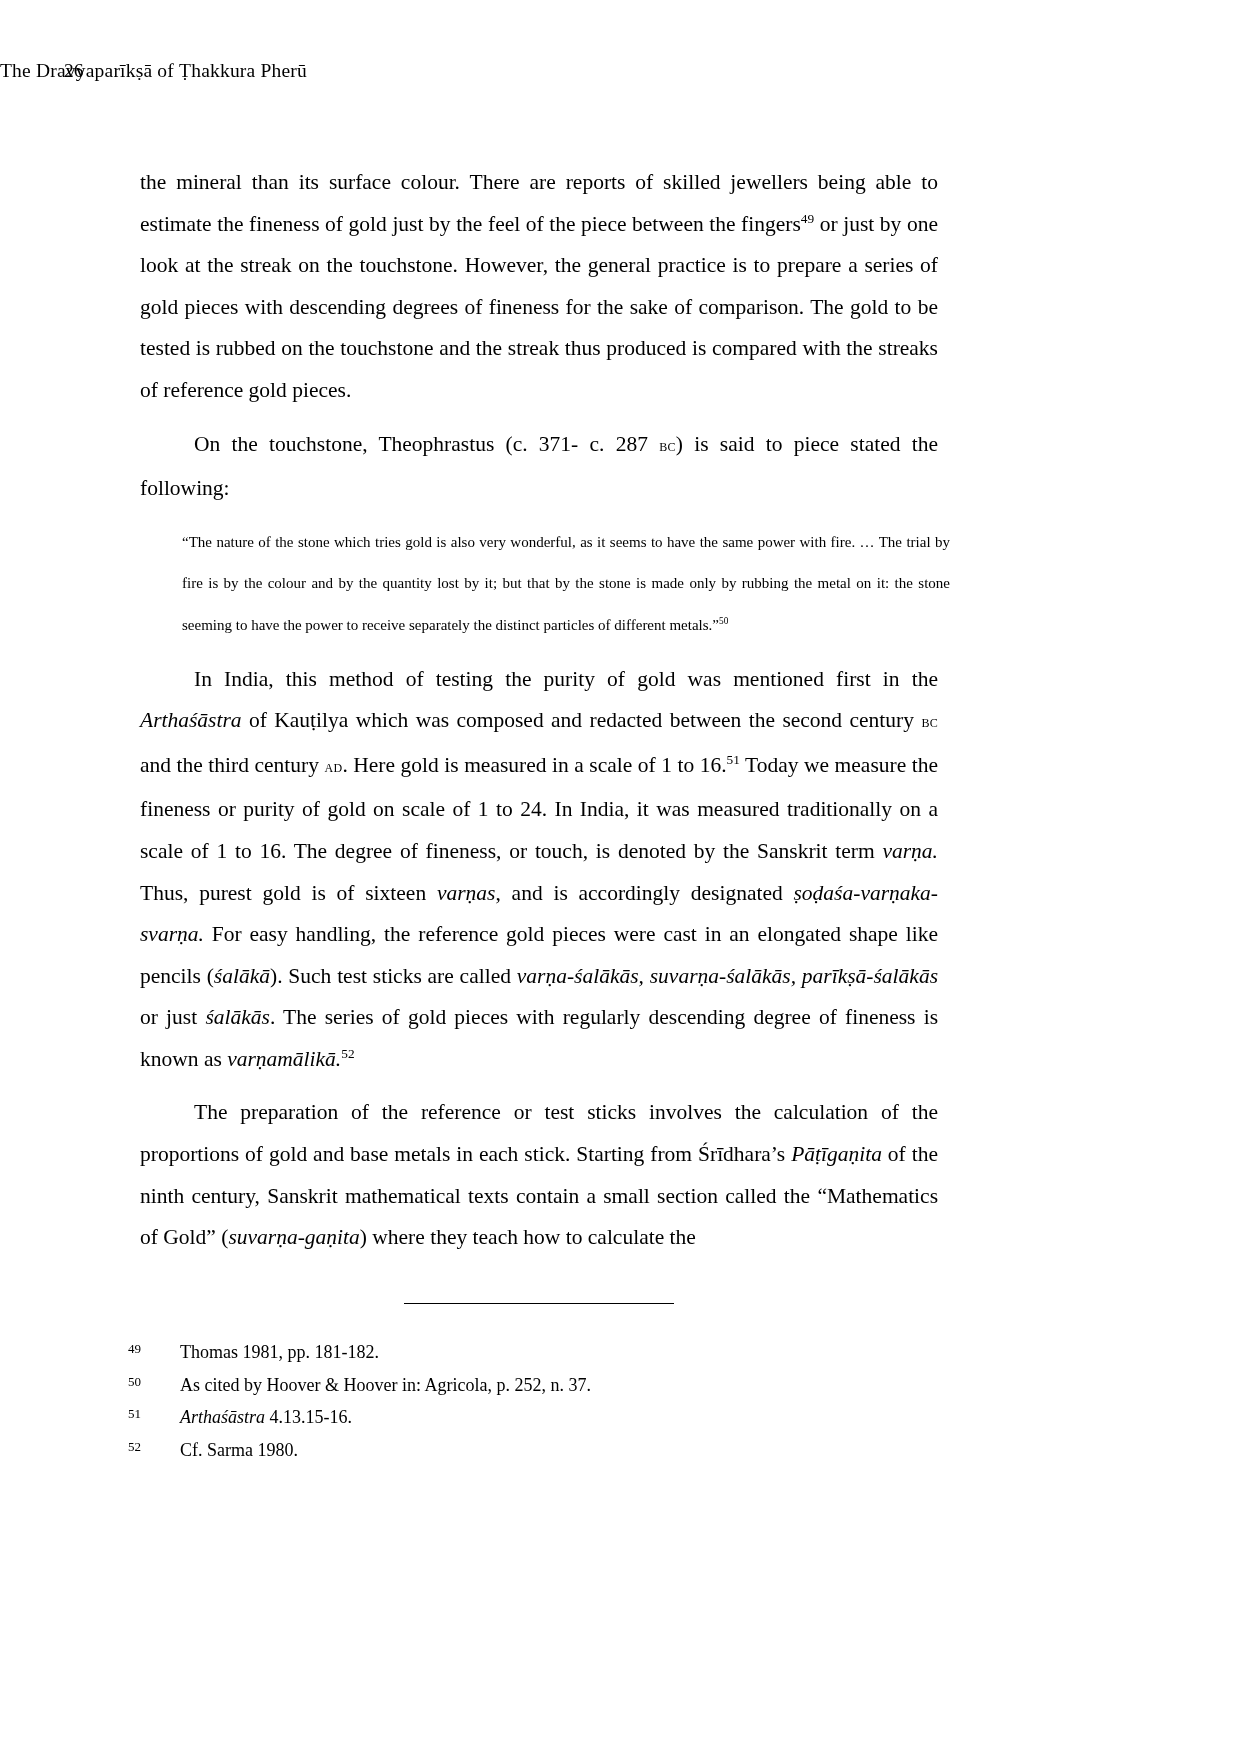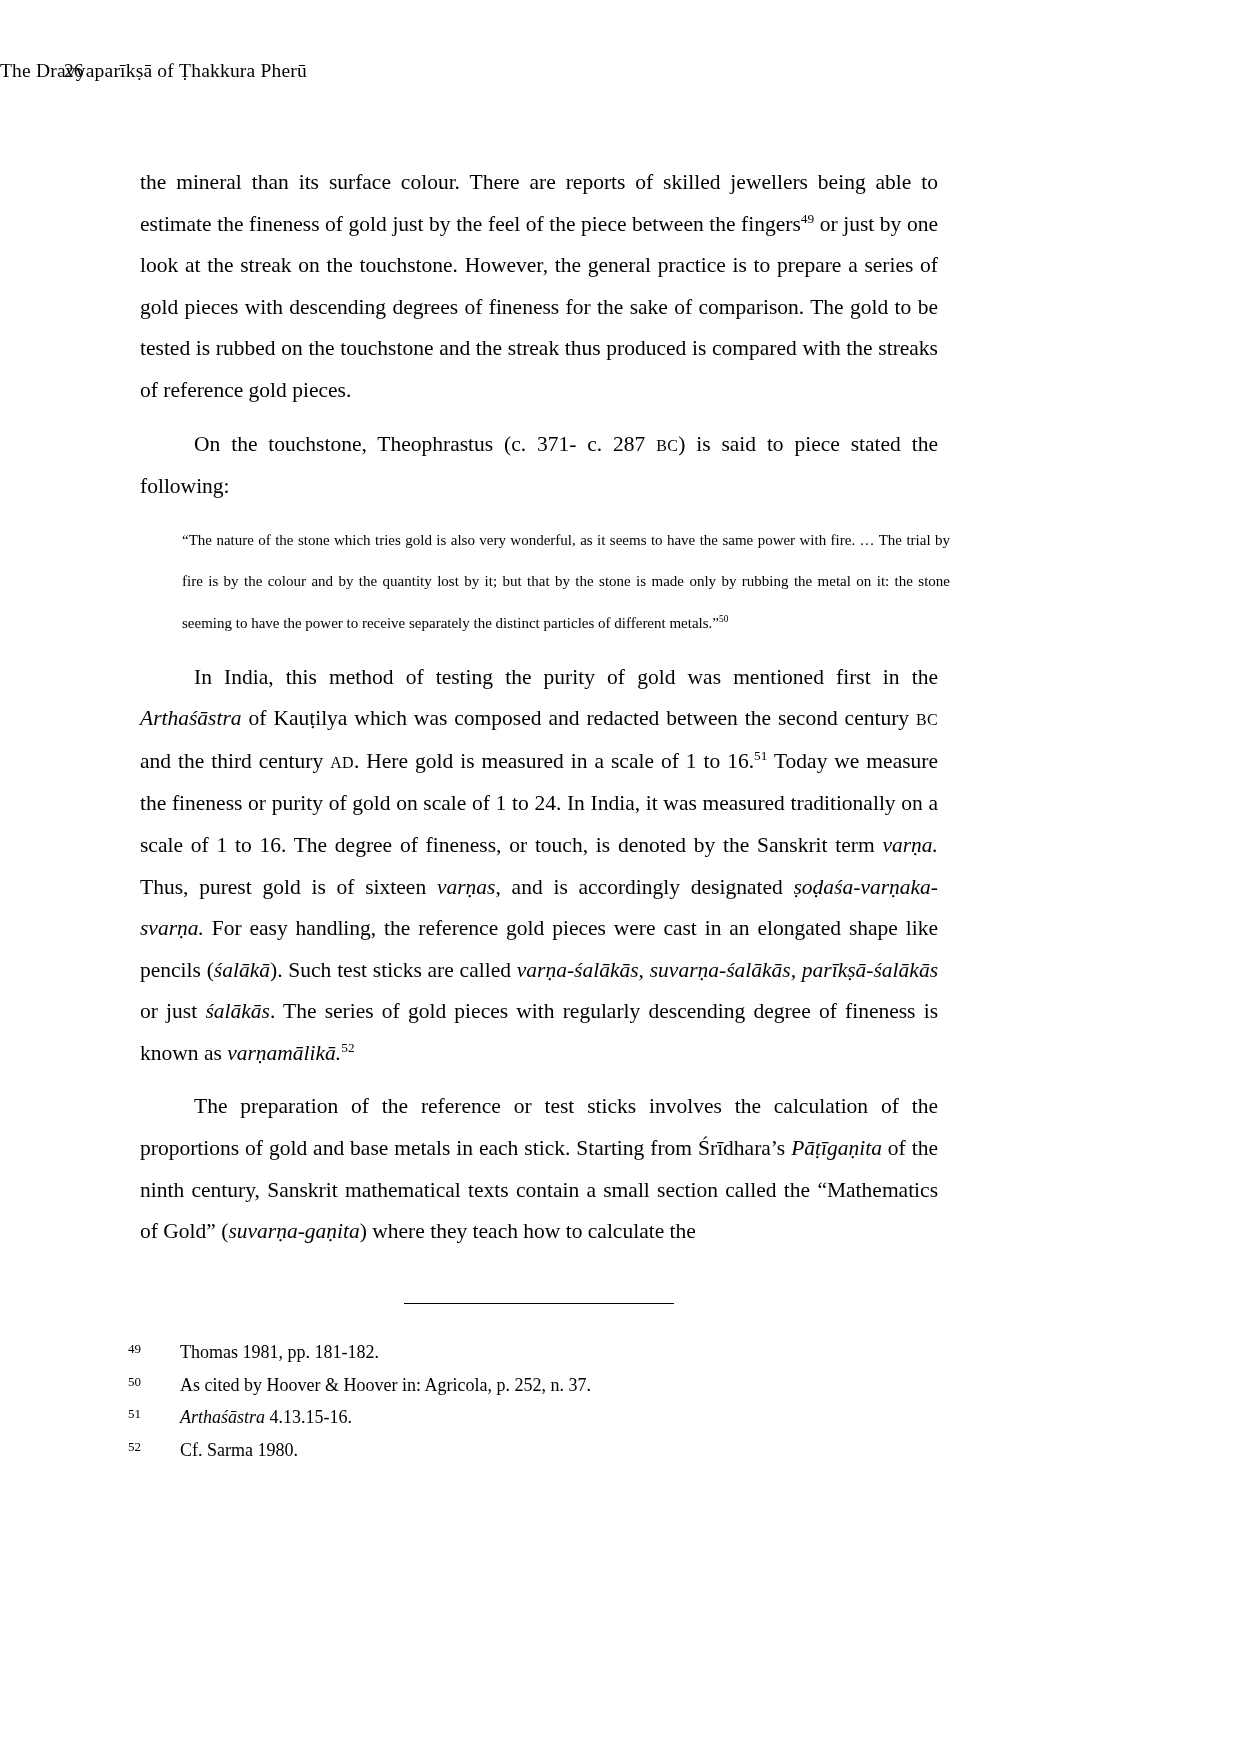--- a/index.html
+++ b/index.html
@@ -57,21 +57,21 @@
     text-indent: 54px;
   }
   .quote {
     margin: 0;
     padding-left: 54px;
     font-size: 15px;
     line-height: 41.6px;
     text-align: justify;
   }
   .smallcaps {
-    font-size: 16px;
+    font-size: 12px;
     letter-spacing: 0.3px;
   }
   i { }
   sup {
     font-size: 0.62em;
     vertical-align: super;
     line-height: 0;
   }
   .footnote-rule {
     position: absolute;

